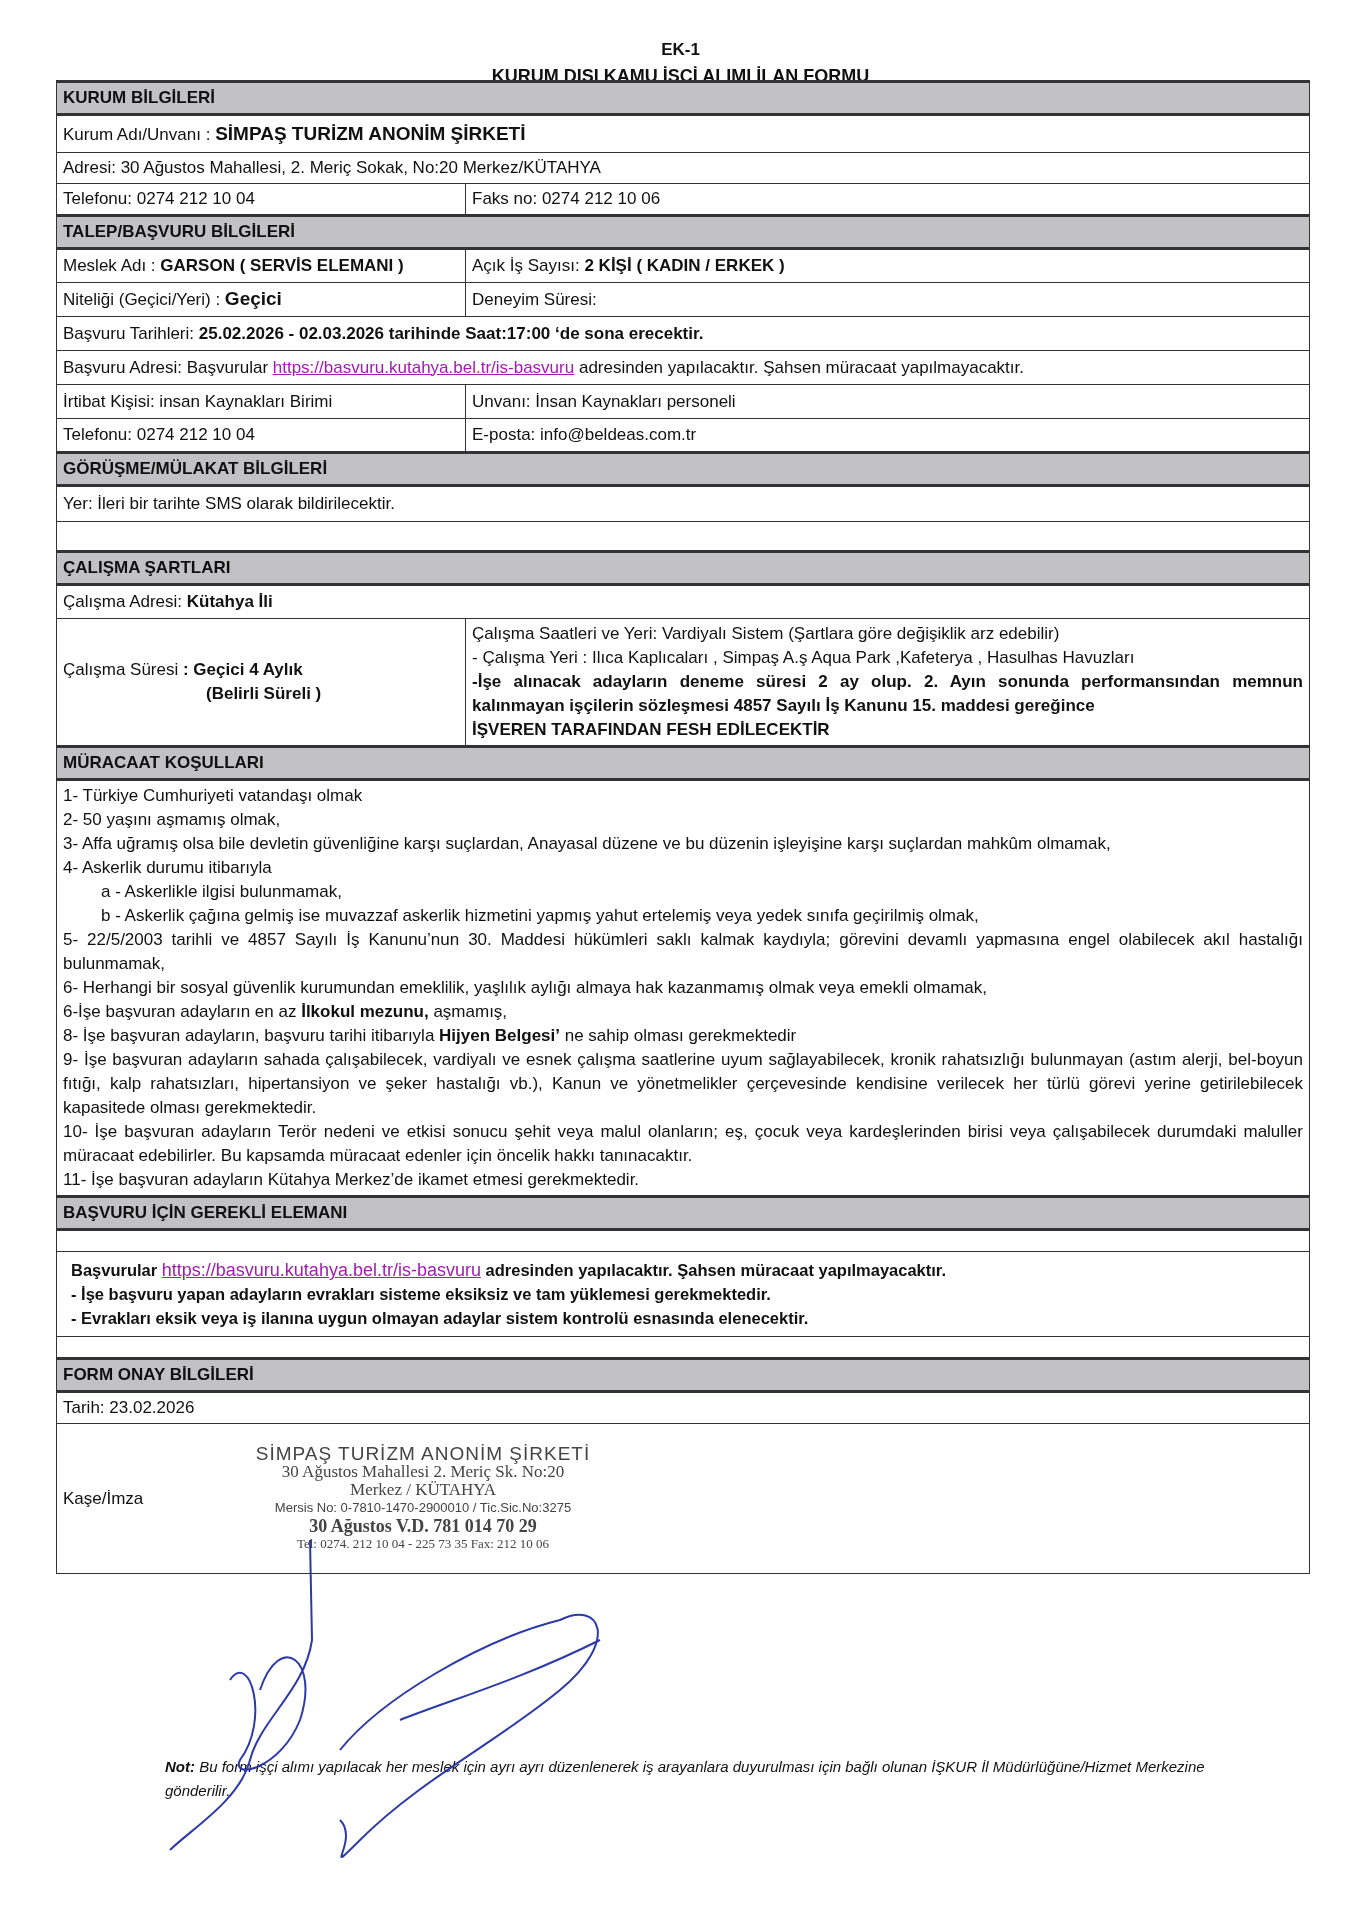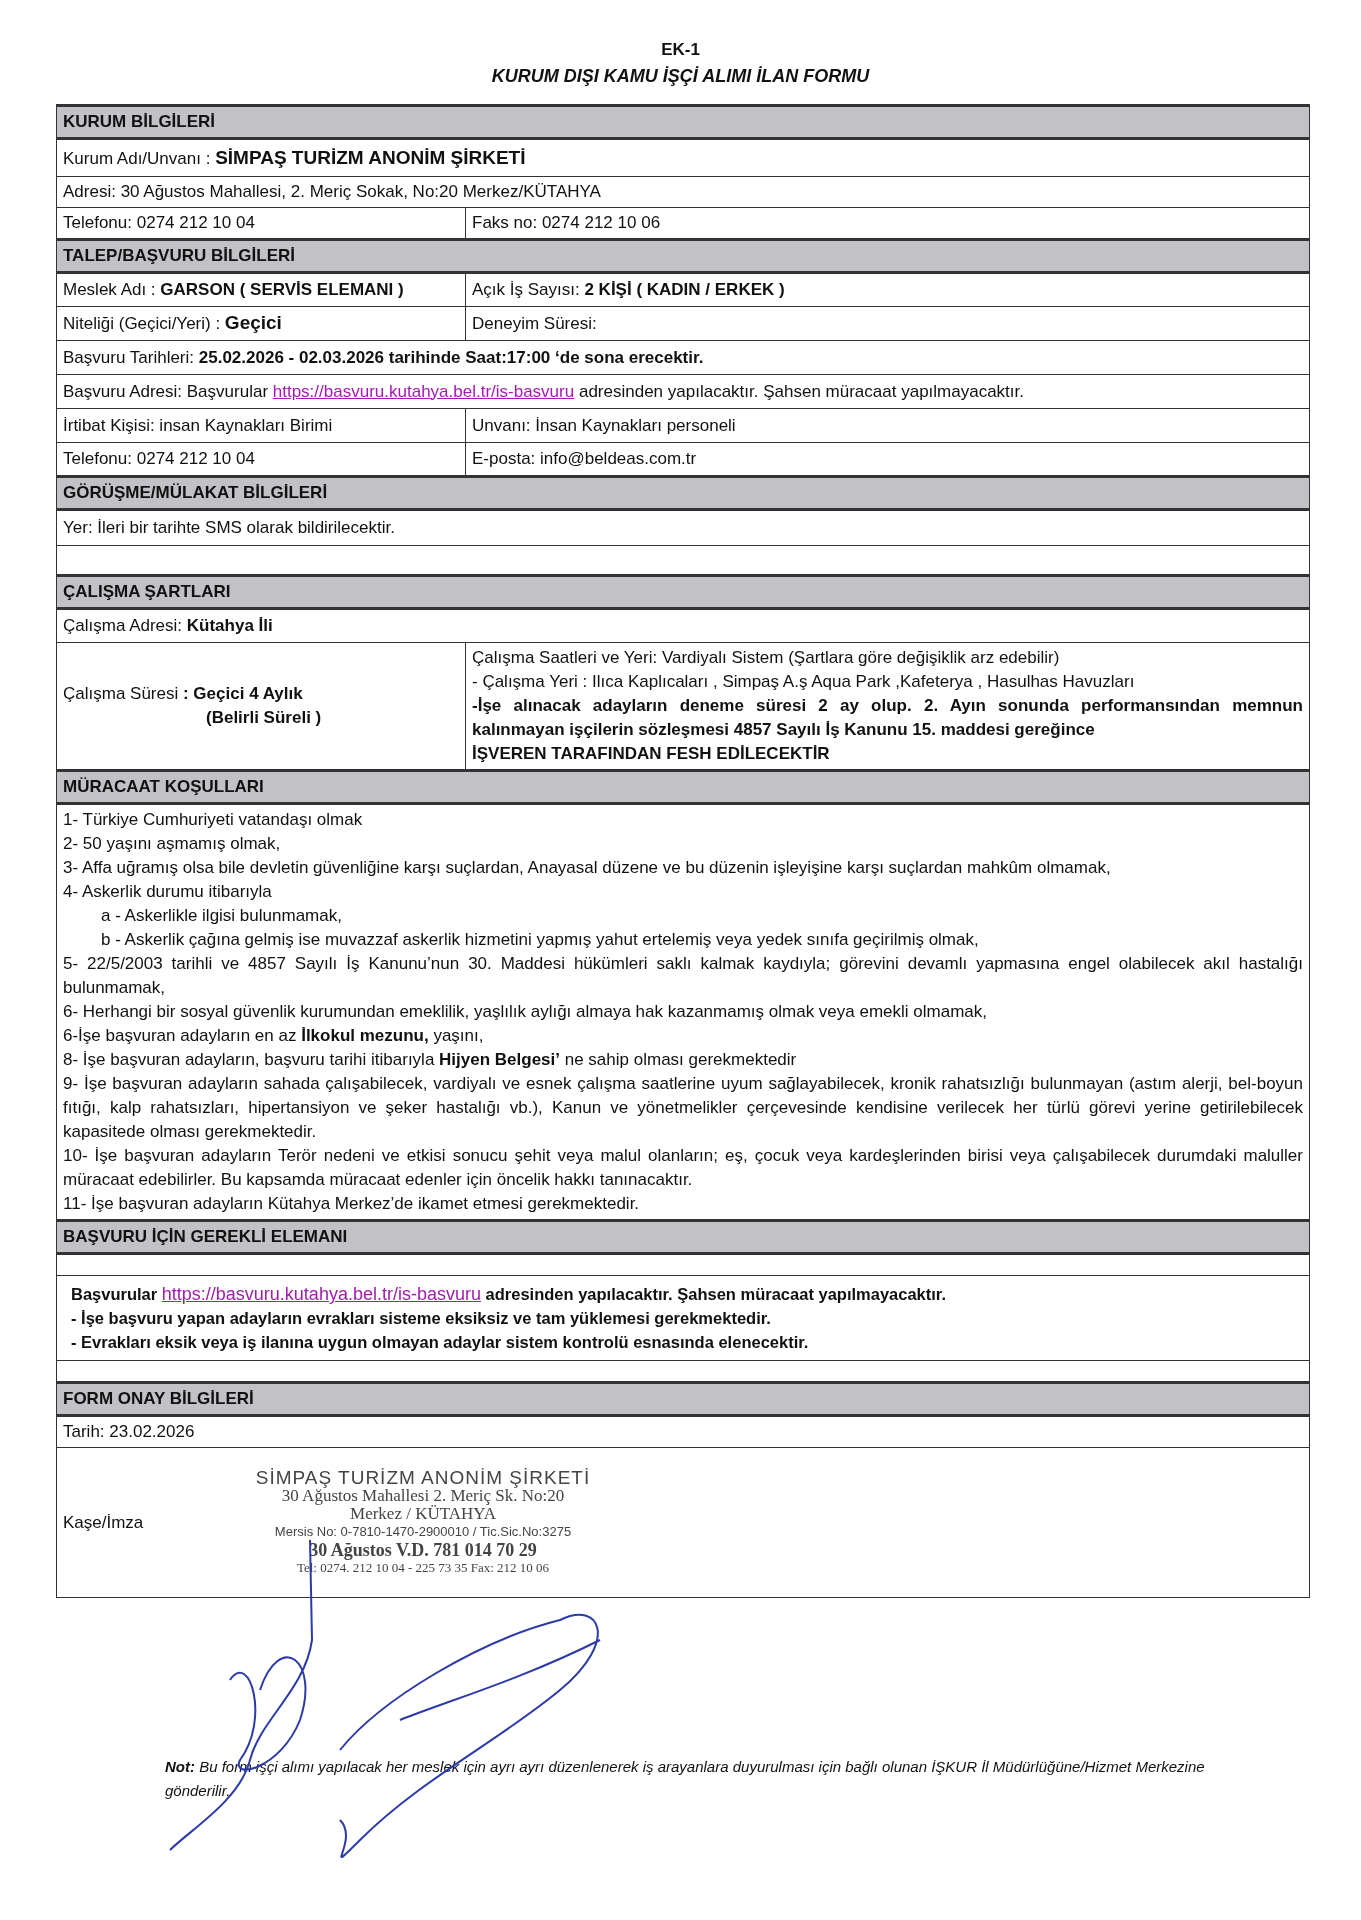--- a/index.html
+++ b/index.html
@@ -1,20 +1,20 @@
 <!DOCTYPE html>
 <html><head>
 <meta charset="utf-8">
 <style>
   html, body { margin: 0; padding: 0; background: #ffffff; }
   body { width: 1361px; height: 1920px; position: relative; font-family: "Liberation Sans", sans-serif; color: #111; overflow: hidden; }
   .page { position: absolute; left: 0; top: 0; width: 1361px; height: 1920px; }
   .heading { position: absolute; left: 0; width: 1361px; text-align: center; font-weight: bold; font-size: 17px; }
   .heading.ek { top: 40px; }
-  .heading.title { top: 66px; font-size: 18px; font-style: italic; }
+  .heading.title { top: 66px; font-size: 18px; }
   table.form { position: absolute; left: 56px; width: 1254px; border-collapse: collapse; font-size: 17px; }
   table.form td { border: 1.5px solid #333; padding: 3px 6px; vertical-align: middle; line-height: 24px; }
   tr.section td { background: #c2c2c6; font-weight: bold; font-size: 17px; border-top: 3px solid #333; border-bottom: 3px solid #333; height: 24px; }
   td.c1 { width: 396px; }
   .b { font-weight: bold; }
   .big { font-size: 19px; }
   a.link { color: #a21caf; text-decoration: underline; }
   .justify { text-align: justify; }
   .indent { padding-left: 38px; display: block; }
   .stamp { text-align: center; font-family: "Liberation Serif", serif; color: #444; line-height: 18px; }
@@ -27,21 +27,21 @@
   .sig { position: absolute; left: 0; top: 0; pointer-events: none; }
 </style>
 </head>
 <body>
 
 <div class="page">
 
   <div class="heading ek">EK-1</div>
   <div class="heading title">KURUM DIŞI KAMU İŞÇİ ALIMI İLAN FORMU</div>
 
-  <table class="form" style="top:104px;">
+  <table class="form" style="top:80px;">
     <tbody>
         <tr class="section">
           <td colspan="2">KURUM BİLGİLERİ</td>
         </tr>
     <tr style="height:38px;">
           <td colspan="2"><span>Kurum Adı/Unvanı : </span><span class="b big">SİMPAŞ TURİZM ANONİM ŞİRKETİ</span></td>
         </tr>
     <tr>
           <td colspan="2">Adresi: 30 Ağustos Mahallesi, 2. Meriç Sokak,  No:20 Merkez/KÜTAHYA</td>
         </tr>
@@ -111,21 +111,21 @@
     <tr>
           <td colspan="2" class="justify">
       <div>1- Türkiye Cumhuriyeti vatandaşı olmak</div>
       <div>2- 50 yaşını aşmamış olmak,</div>
       <div>3- Affa uğramış olsa bile devletin güvenliğine karşı suçlardan, Anayasal düzene ve bu düzenin işleyişine karşı suçlardan mahkûm olmamak,</div>
       <div>4- Askerlik durumu itibarıyla</div>
       <div class="indent">a -  Askerlikle ilgisi bulunmamak,</div>
       <div class="indent">b -  Askerlik çağına gelmiş ise muvazzaf askerlik hizmetini yapmış yahut ertelemiş veya yedek sınıfa geçirilmiş olmak,</div>
       <div>5- 22/5/2003 tarihli ve 4857 Sayılı İş Kanunu’nun 30. Maddesi hükümleri saklı kalmak kaydıyla;  görevini devamlı yapmasına engel olabilecek akıl hastalığı bulunmamak,</div>
       <div>6- Herhangi bir sosyal güvenlik kurumundan emeklilik, yaşlılık aylığı almaya hak kazanmamış olmak veya emekli olmamak,</div>
-      <div><span>6-İşe başvuran adayların en az </span><span class="b">İlkokul mezunu,</span><span> yaşını,</span></div>
+      <div><span>6-İşe başvuran adayların en az </span><span class="b">İlkokul mezunu,</span><span> aşmamış,</span></div>
       <div><span>8-  İşe başvuran adayların, başvuru tarihi itibarıyla </span><span class="b">Hijyen Belgesi’</span><span> ne sahip olması gerekmektedir</span></div>
       <div>9- İşe başvuran adayların sahada çalışabilecek, vardiyalı ve esnek çalışma saatlerine uyum sağlayabilecek, kronik rahatsızlığı bulunmayan (astım alerji, bel-boyun fıtığı, kalp rahatsızları, hipertansiyon ve şeker hastalığı vb.), Kanun ve yönetmelikler çerçevesinde kendisine verilecek her türlü görevi yerine getirilebilecek kapasitede olması gerekmektedir.</div>
       <div>10- İşe başvuran adayların Terör nedeni ve etkisi sonucu şehit veya malul olanların; eş, çocuk veya kardeşlerinden birisi veya çalışabilecek durumdaki maluller müracaat edebilirler. Bu kapsamda müracaat edenler için öncelik hakkı tanınacaktır.</div>
       <div>11- İşe başvuran adayların Kütahya Merkez’de ikamet etmesi gerekmektedir.</div>
     </td>
         </tr>
 
     <tr class="section">
           <td colspan="2">BAŞVURU İÇİN GEREKLİ ELEMANI</td>
         </tr>

